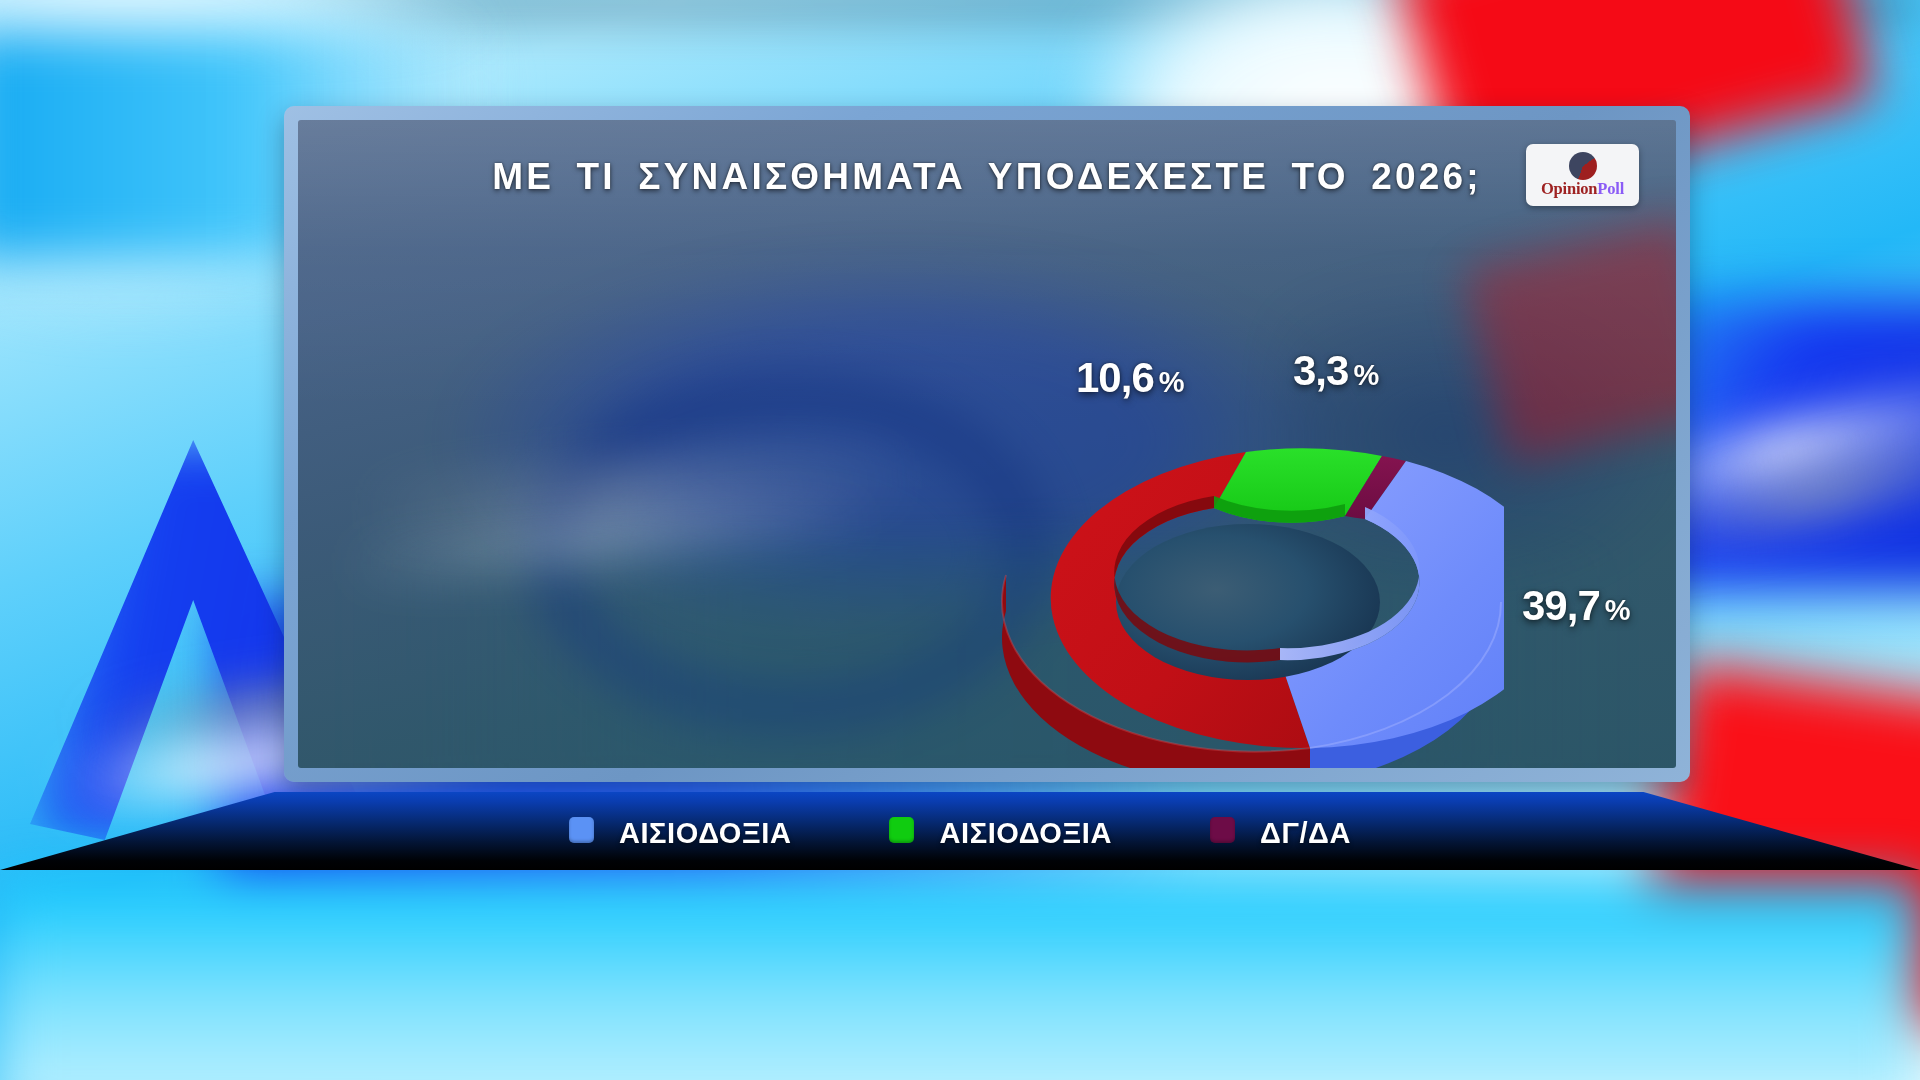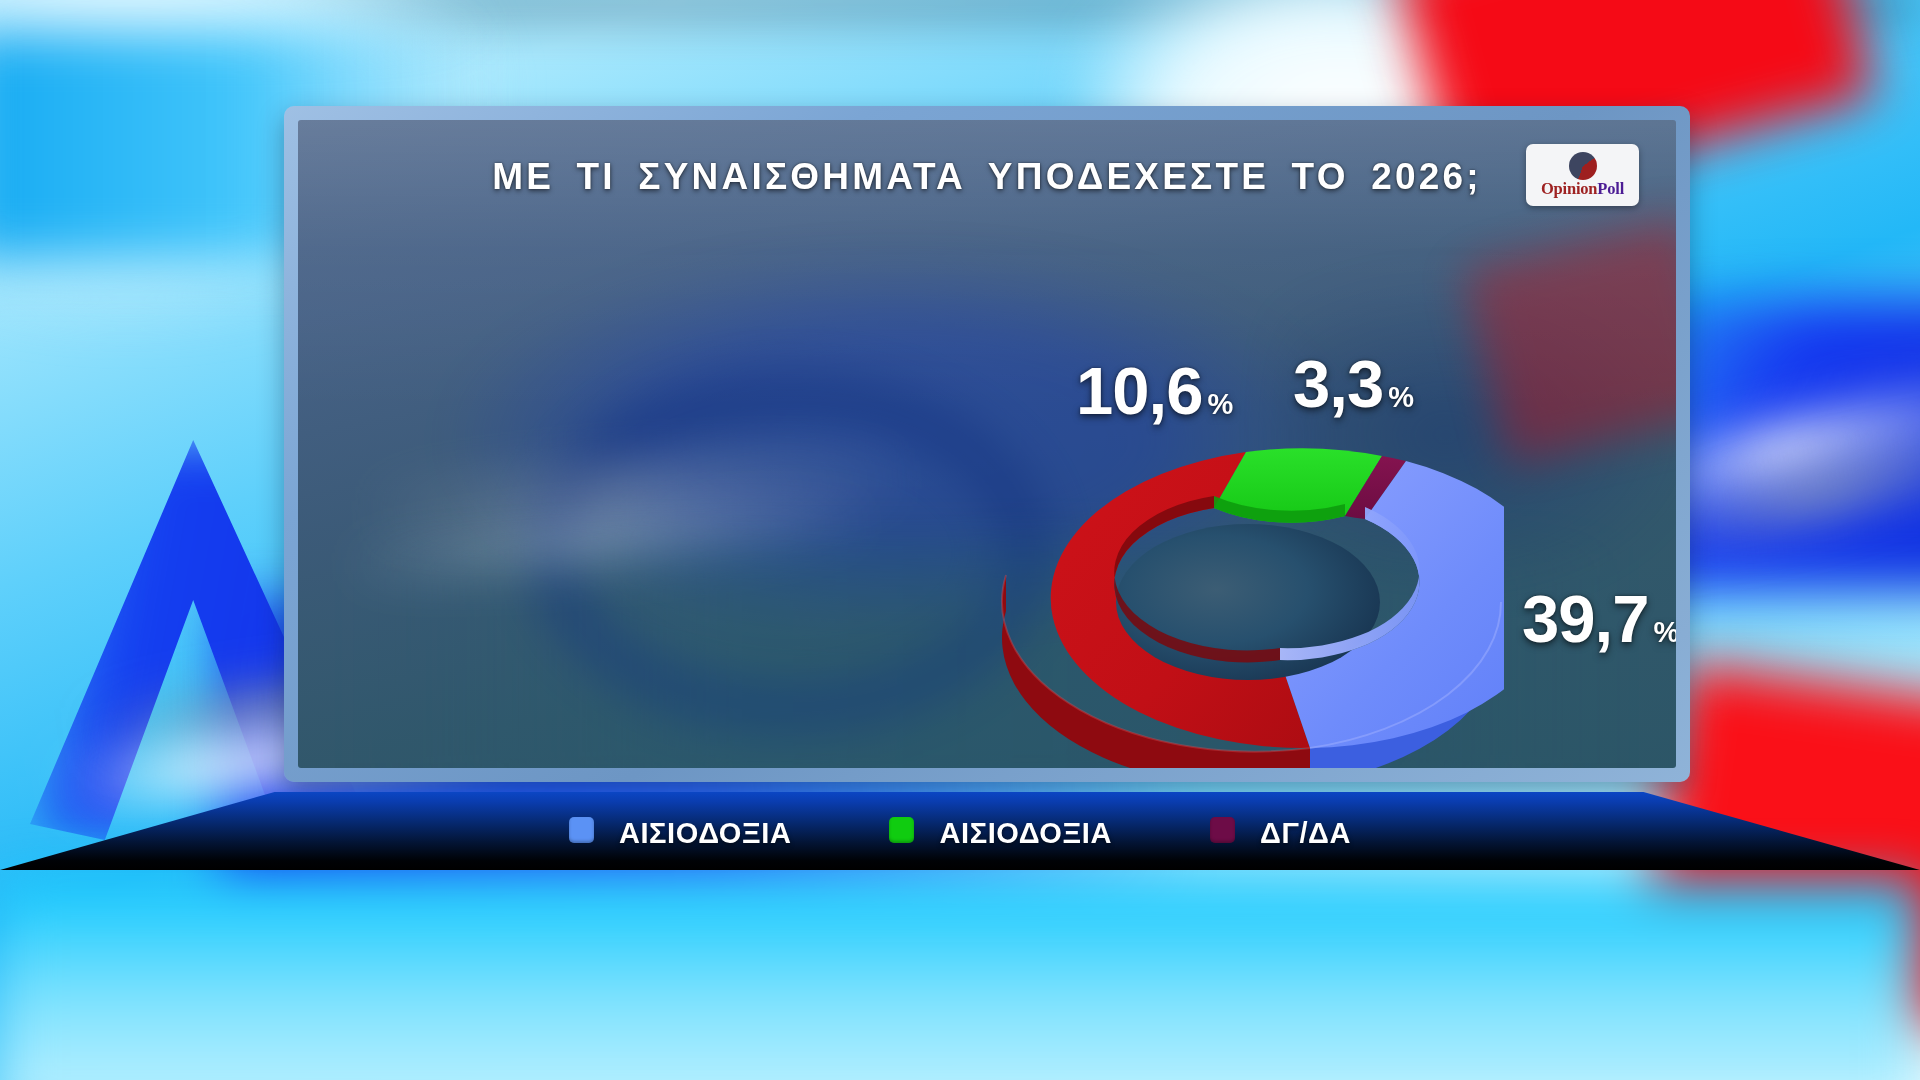--- a/index.html
+++ b/index.html
@@ -249,21 +249,21 @@
     margin-bottom: 1px;
   }
   #logo-text {
     font-size: 16.5px;
     font-weight: 600;
     letter-spacing: -.2px;
     font-family: "Liberation Serif", serif;
     line-height: 1;
   }
   #logo-text .op { color: #9e2222; margin-top: 20px; }
-  #logo-text .poll { color: #4c1d95; }
+  #logo-text .poll { color: #8b5cf6; }
 
   
   #donut-wrap {
     position: absolute;
     left: 694px;
     top: 292px;
     width: 512px;
     height: 400px;
     z-index: 4;
   }
@@ -272,21 +272,21 @@
   
   .val {
     position: absolute;
     color: #ffffff;
     font-weight: bold;
     white-space: nowrap;
     text-shadow: 0 3px 7px rgba(0,0,0,.55), 0 0 3px rgba(0,0,0,.45);
     z-index: 8;
     line-height: 1;
   }
-  .val .num { font-size: 67px; letter-spacing: -1px; }
+  .val .num { font-size: 42px; letter-spacing: -1px; }
   .val .pct { font-size: 29px; margin-left: 5px; }
   #val-adiaforia { left: 778px; top: 237px; }
   #val-dgda    { left: 995px; top: 230px; }
   #val-aisiodoxia { left: 1224px; top: 437px; margin-top: 28px; }
   #val-apaisiodoxia { left: 455px; top: 568px; }
   #val-apaisiodoxia .num { font-size: 67px; }
   #val-apaisiodoxia .pct { font-size: 33px; }
 
   
   #legend {

